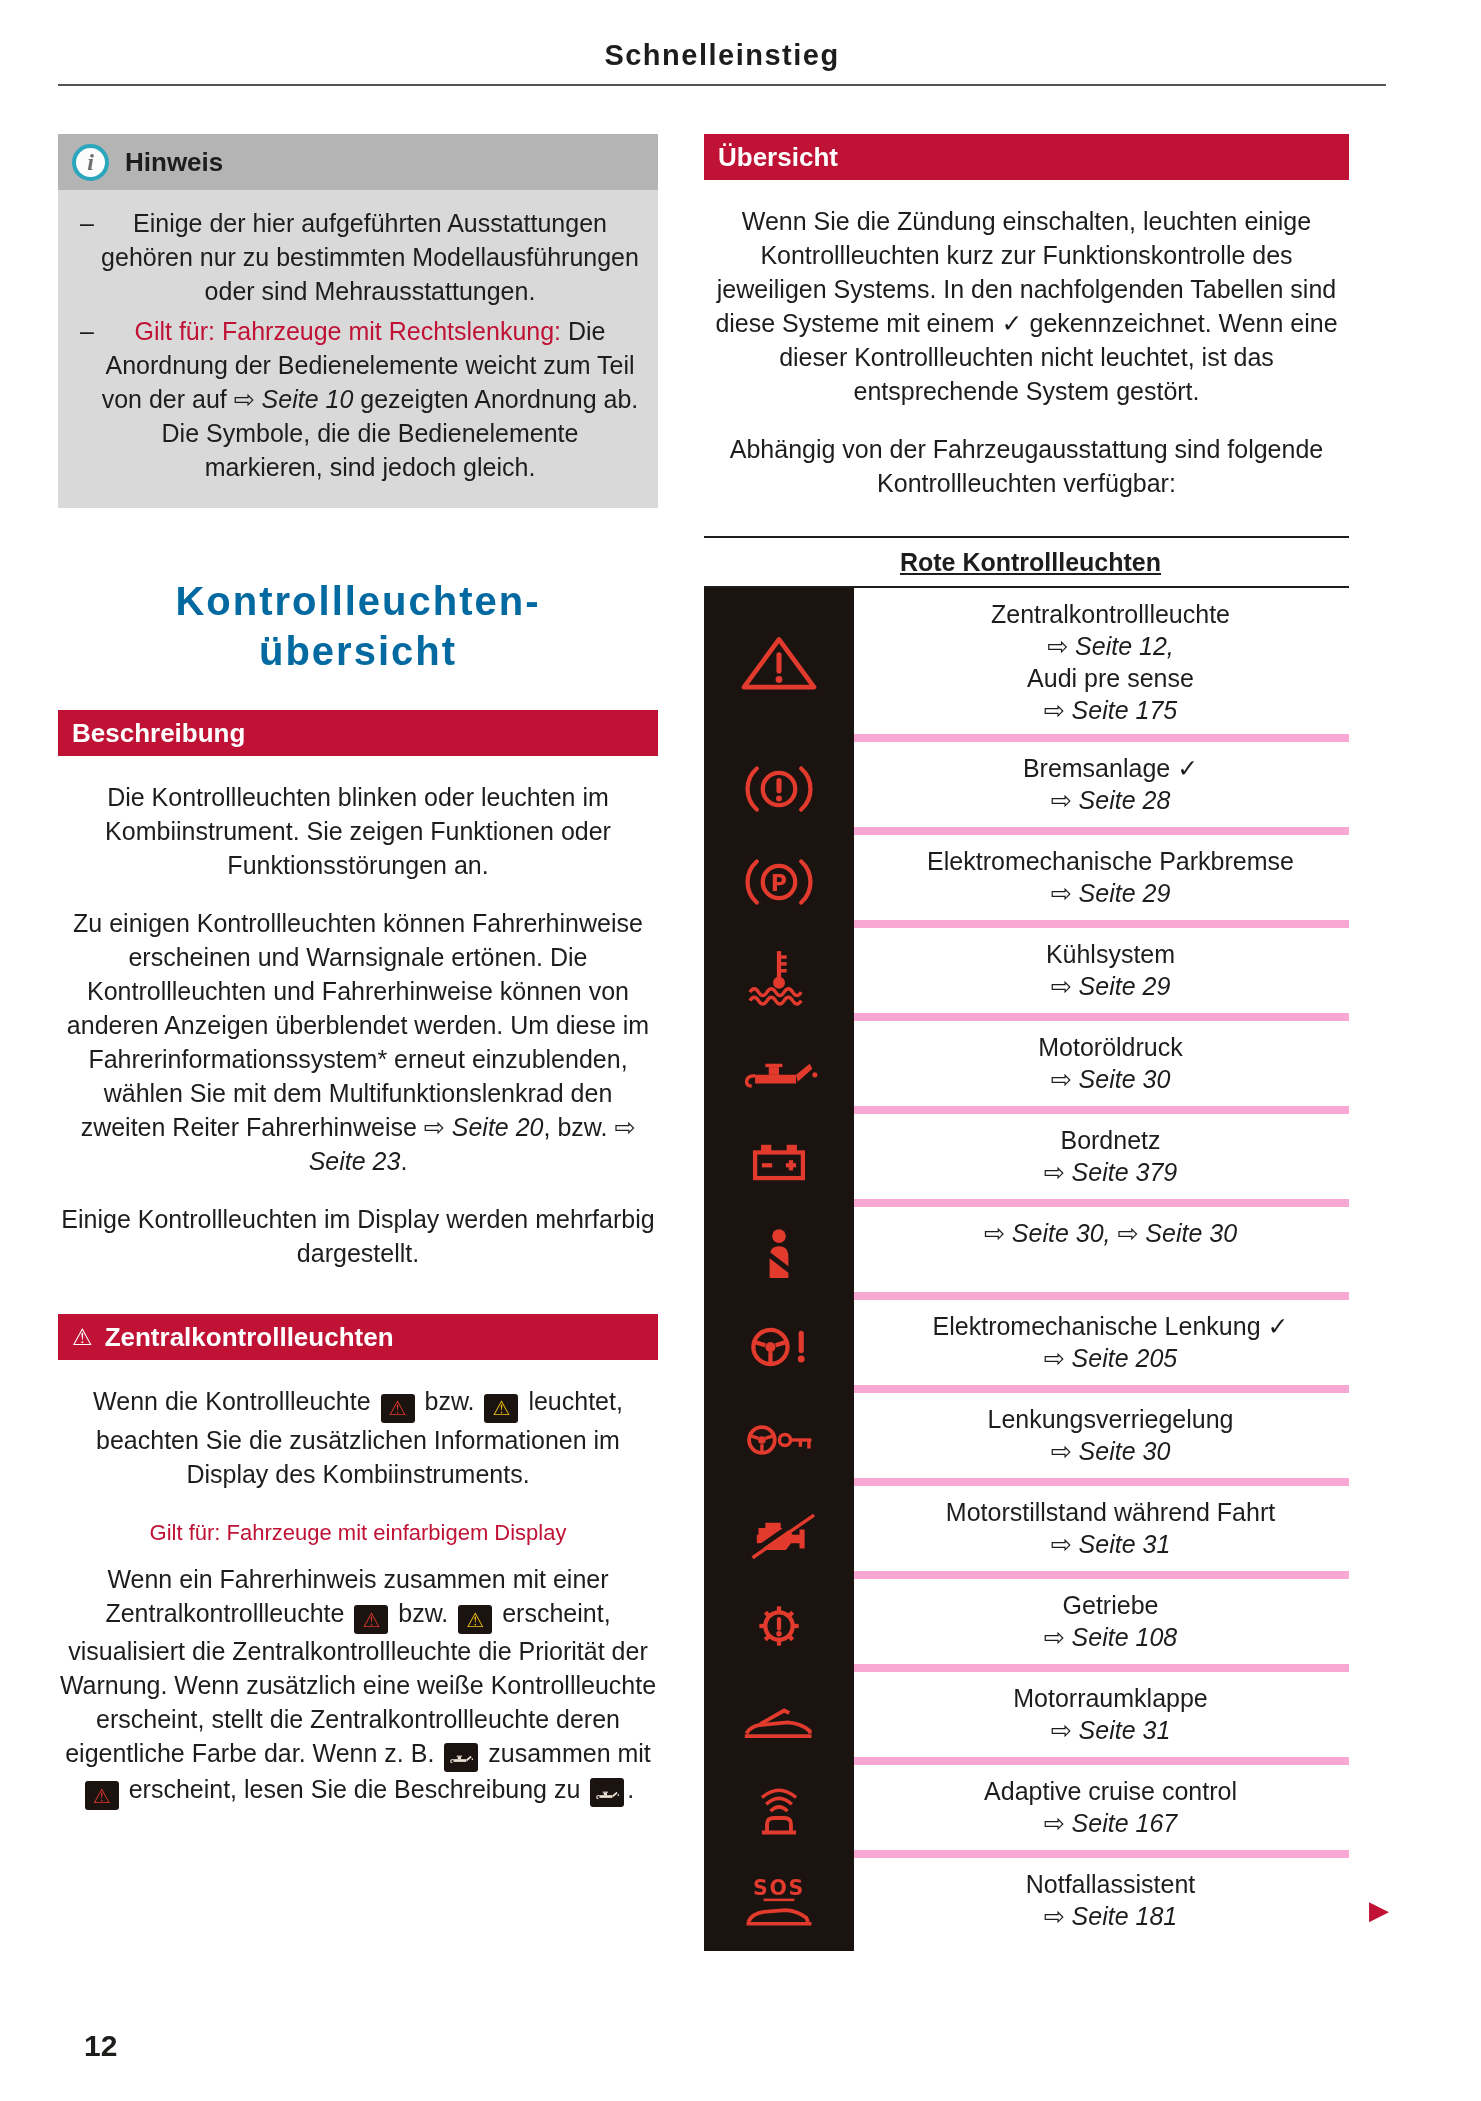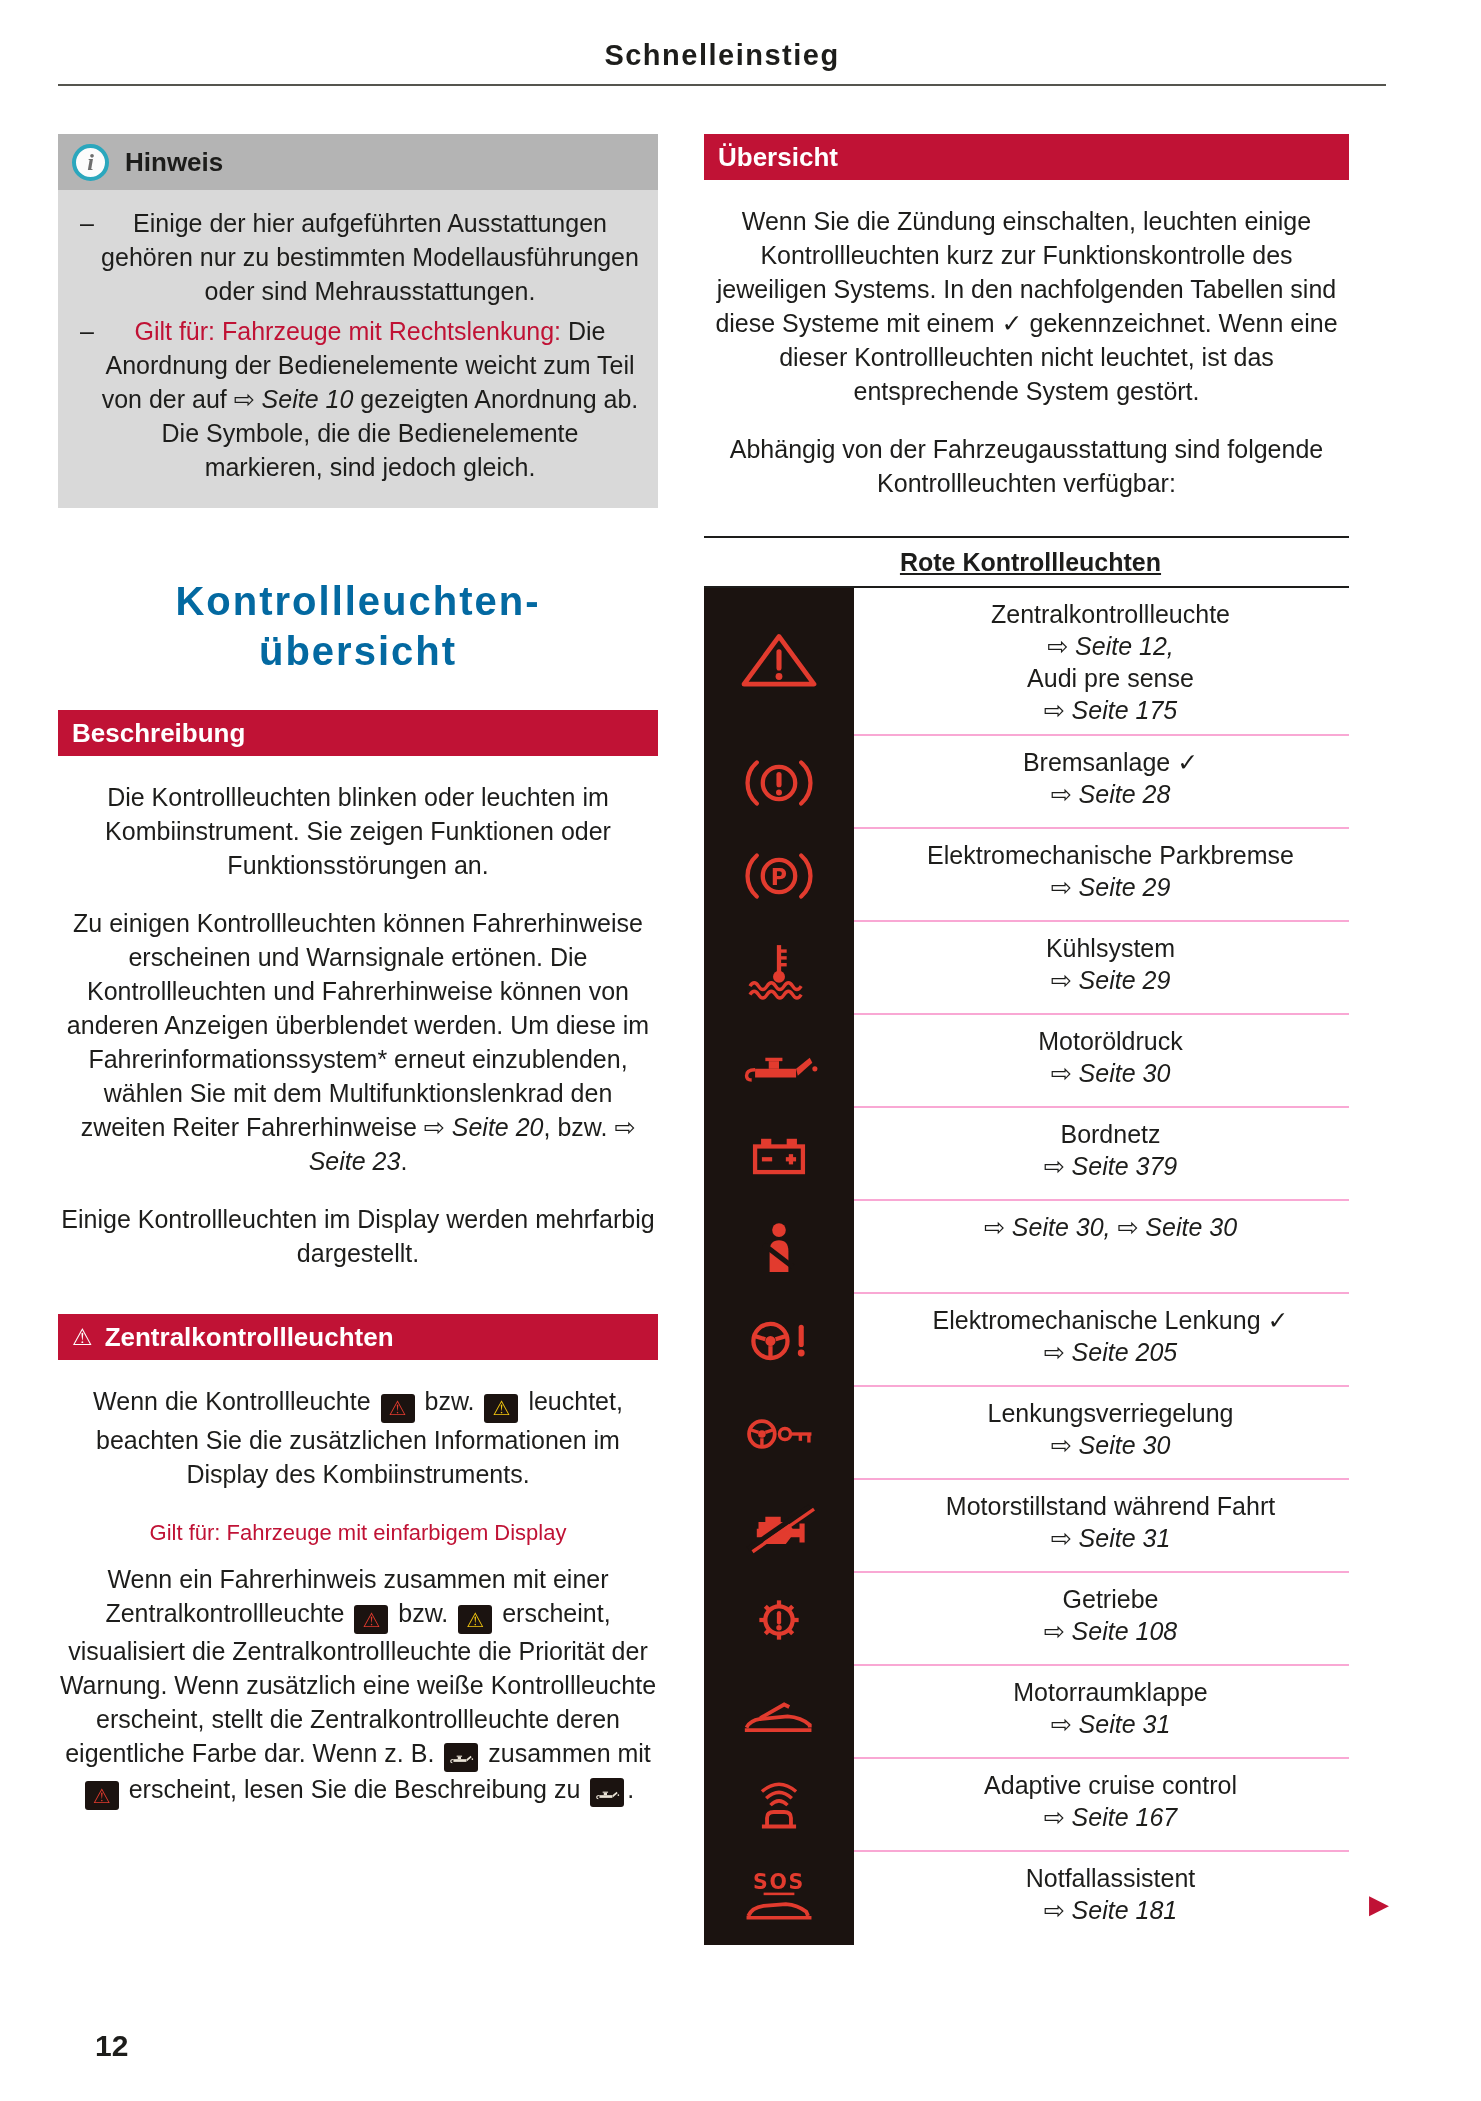--- a/index.html
+++ b/index.html
@@ -55,26 +55,26 @@
   .badge .glyph{font-size:20px;line-height:1;font-family:"DejaVu Sans",sans-serif;}
   .g-red{color:var(--icon-red);}
   .g-yellow{color:var(--warn-yellow);}
 
   
   .t-table{margin-top:36px;position:relative;}
   .t-head{font-weight:bold;font-size:25px;padding:7px 0 7px 8px;border-top:2px solid #1d1d1b;border-bottom:2px solid #1d1d1b;text-decoration:underline;}
   .t-row{display:flex;min-height:93px;}
   .icon-cell{width:150px;flex:none;background:var(--cell-bg);color:var(--icon-red);display:flex;align-items:center;justify-content:center;}
   .icon-cell svg{display:block;}
-  .text-cell{flex:1;padding:10px 0 8px 18px;border-bottom:2px solid #f9a8d4;}
+  .text-cell{flex:1;padding:10px 0 8px 18px;border-bottom:8px solid #f9a8d4;}
   .t-row.last .text-cell{border-bottom:none;}
   .t-line{line-height:32px;}
   .cont-marker{position:absolute;right:-40px;bottom:28px;color:var(--accent);font-size:26px;line-height:1;}
 
-  .page-number{position:absolute;left:95px;bottom:38px;font-size:30px;font-weight:bold;}
+  .page-number{position:absolute;left:84px;bottom:38px;font-size:30px;font-weight:bold;}
 </style>
 </head>
 <body>
 
 <div class="page">
   <div class="doc-header">Schnelleinstieg</div>
   <div class="header-rule"></div>
 
   <div class="columns">
 

